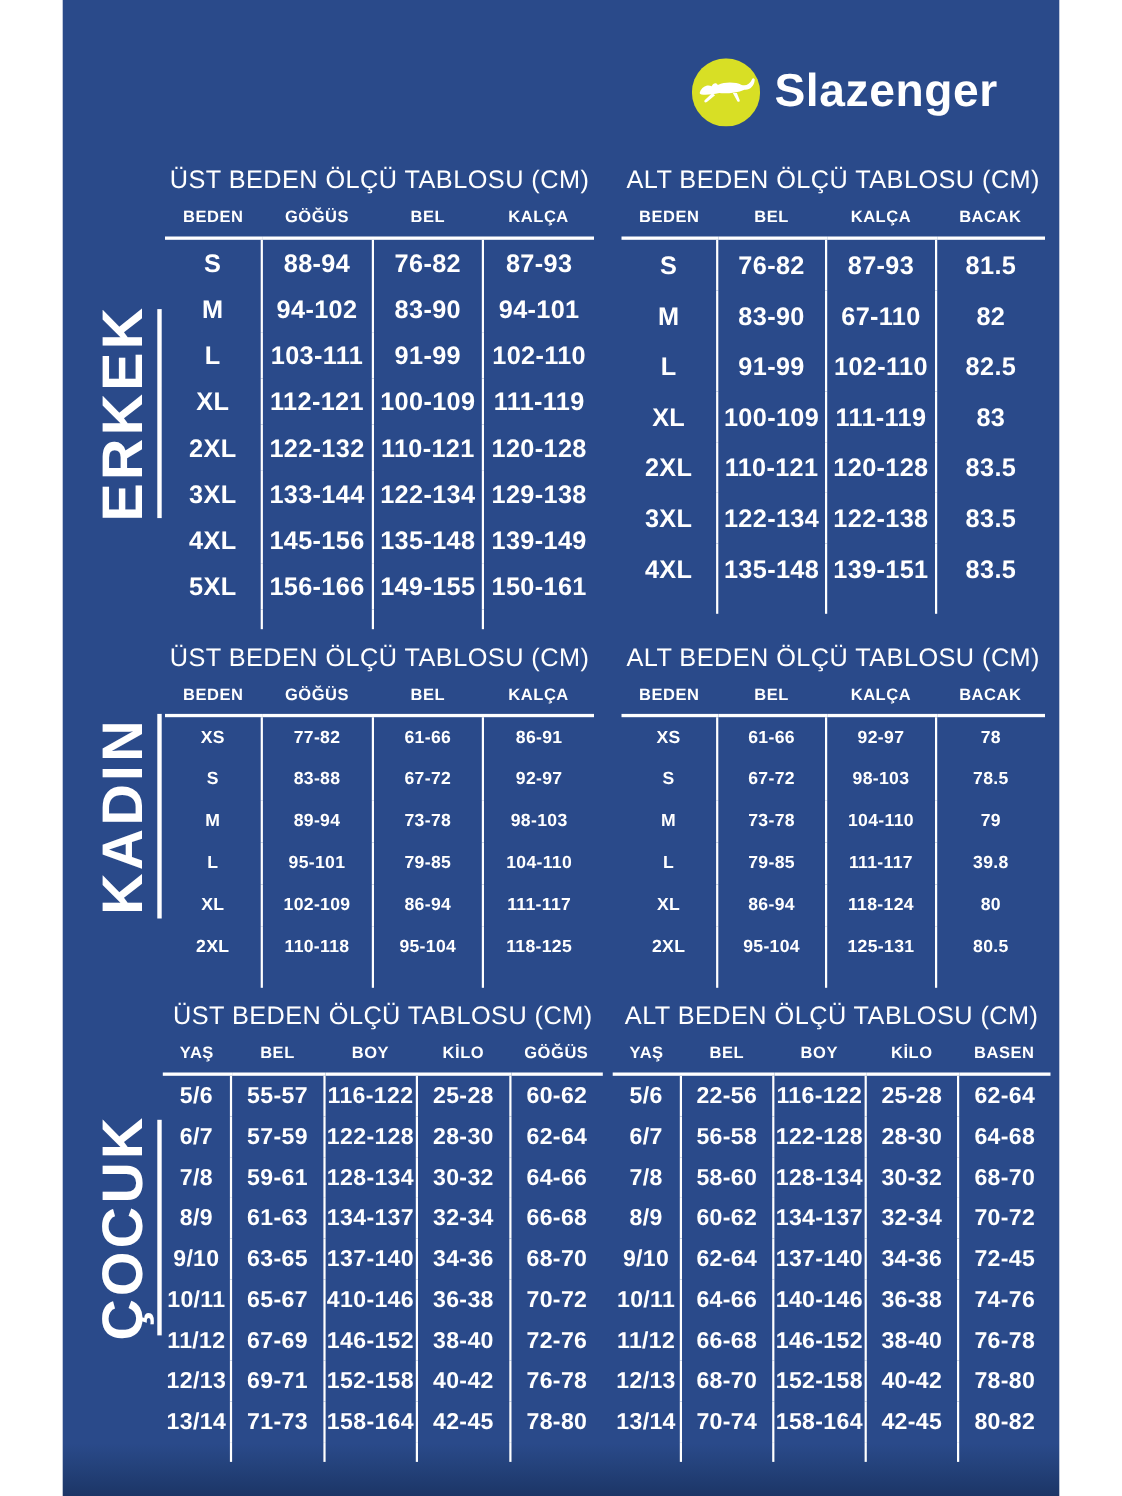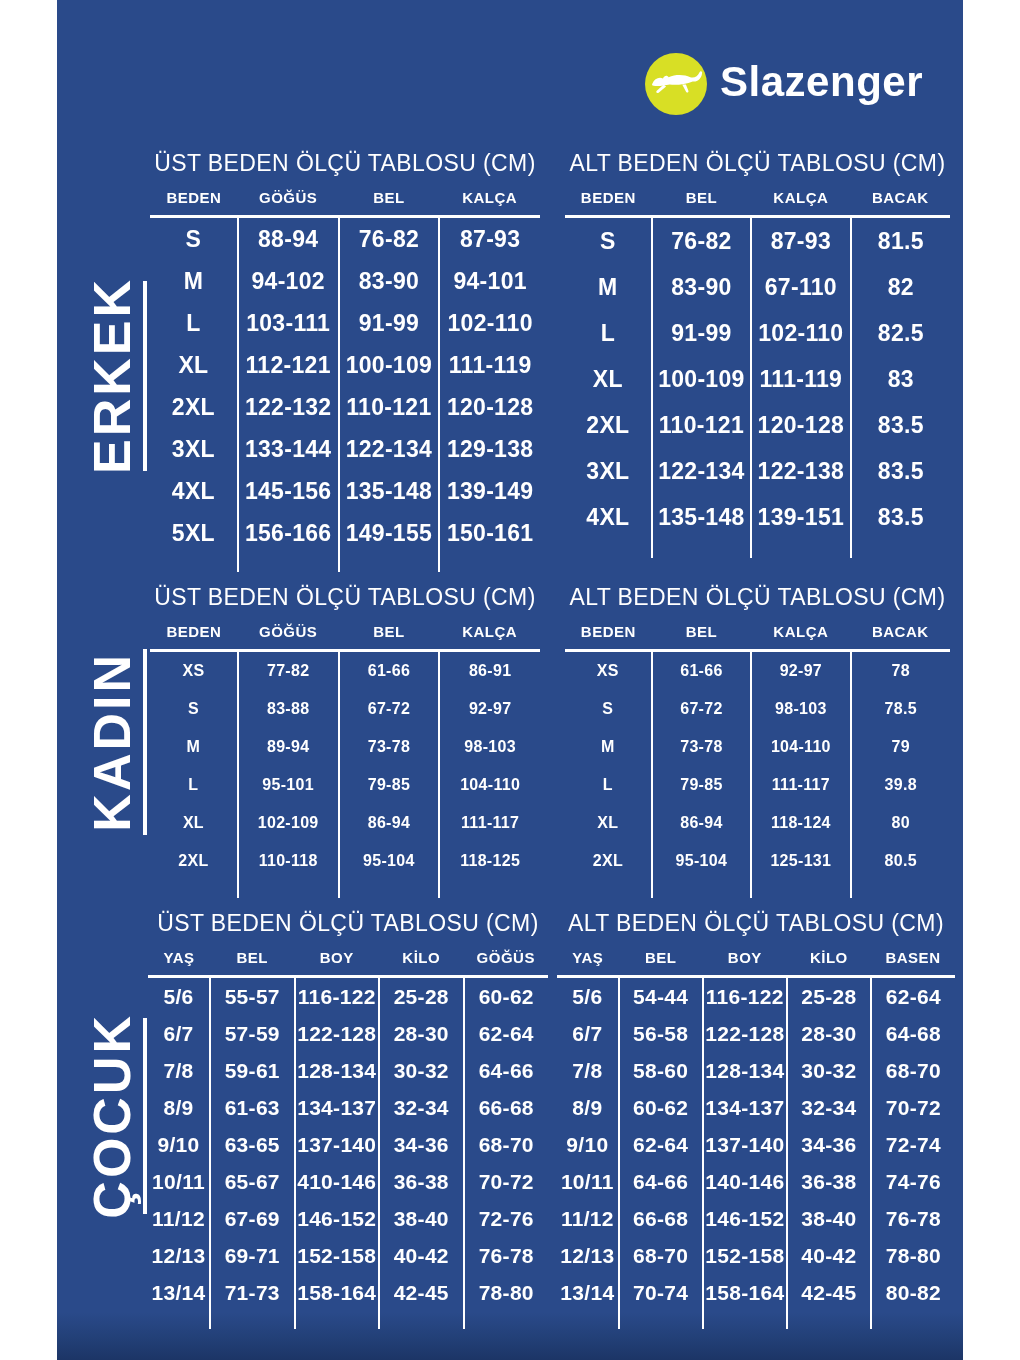--- a/index.html
+++ b/index.html
@@ -7,21 +7,21 @@
     width:1020px;height:1360px;position:relative;overflow:hidden;
     background:#ffffff;
     font-family:"Liberation Sans", sans-serif;
   }
   .canvas{
     position:absolute;left:57px;top:0;width:906px;height:1360px;
     background:linear-gradient(180deg,#2a4a8a 0%,#2a4a8a 96.5%,#223f76 98.5%,#1c3566 100%);
     color:#ffffff;
   }
   
-  .logo{position:absolute;top:53px;right:40px;display:flex;align-items:center;gap:13px;}
+  .logo{position:absolute;top:53px;right:56px;display:flex;align-items:center;gap:13px;}
   .logo-circle{width:62px;height:62px;display:block;}
   .wordmark{
     font-size:42px;font-weight:bold;letter-spacing:0.5px;color:#ffffff;line-height:1;
     padding-bottom:4px;
   }
   
   .vlabel{
     position:absolute;display:flex;align-items:center;justify-content:flex-end;
     border-right:4px solid #ffffff;
   }
@@ -430,21 +430,21 @@
             <th>YAŞ</th>
             <th>BEL</th>
             <th>BOY</th>
             <th>KİLO</th>
             <th>BASEN</th>
           </tr>
         </thead>
         <tbody>
           <tr>
             <td>5/6</td>
-            <td>54-44</td>
+            <td>22-56</td>
             <td>116-122</td>
             <td>25-28</td>
             <td>62-64</td>
           </tr>
           <tr>
             <td>6/7</td>
             <td>56-58</td>
             <td>122-128</td>
             <td>28-30</td>
             <td>64-68</td>
@@ -461,21 +461,21 @@
             <td>60-62</td>
             <td>134-137</td>
             <td>32-34</td>
             <td>70-72</td>
           </tr>
           <tr>
             <td>9/10</td>
             <td>62-64</td>
             <td>137-140</td>
             <td>34-36</td>
-            <td>72-74</td>
+            <td>72-45</td>
           </tr>
           <tr>
             <td>10/11</td>
             <td>64-66</td>
             <td>140-146</td>
             <td>36-38</td>
             <td>74-76</td>
           </tr>
           <tr>
             <td>11/12</td>

